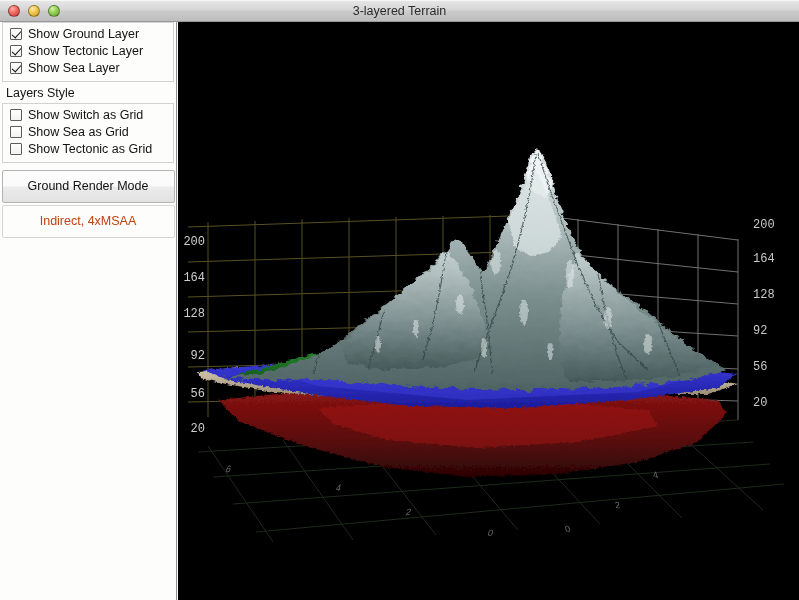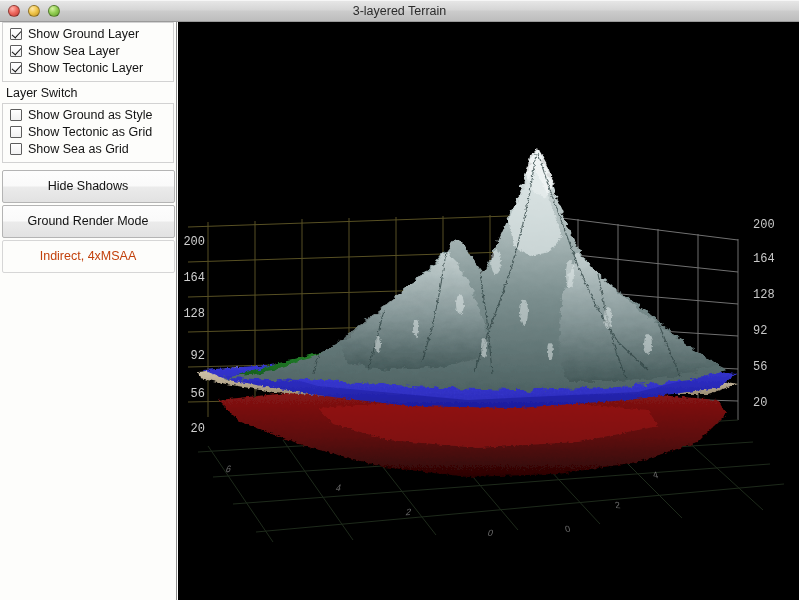--- a/index.html
+++ b/index.html
@@ -156,50 +156,49 @@
   <div id="sidebar">
 
     <div>
       <div class="group-box">
         <div class="chk-row">
           <span class="chk on"></span>
           <span class="chk-label">Show Ground Layer</span>
         </div>
         <div class="chk-row">
           <span class="chk on"></span>
+          <span class="chk-label">Show Tectonic Layer</span>
+        </div>
+        <div class="chk-row">
+          <span class="chk on"></span>
           <span class="chk-label">Show Sea Layer</span>
-        </div>
-        <div class="chk-row">
-          <span class="chk on"></span>
-          <span class="chk-label">Show Tectonic Layer</span>
         </div>
       </div>
     </div>
 
     <div>
-      <div class="group-title">Layer Switch</div>
+      <div class="group-title">Layers Style</div>
       <div class="group-box">
         <div class="chk-row">
           <span class="chk"></span>
-          <span class="chk-label">Show Ground as Style</span>
+          <span class="chk-label">Show Switch as Grid</span>
+        </div>
+        <div class="chk-row">
+          <span class="chk"></span>
+          <span class="chk-label">Show Sea as Grid</span>
         </div>
         <div class="chk-row">
           <span class="chk"></span>
           <span class="chk-label">Show Tectonic as Grid</span>
         </div>
-        <div class="chk-row">
-          <span class="chk"></span>
-          <span class="chk-label">Show Sea as Grid</span>
-        </div>
       </div>
     </div>
 
     <div style="height:5px"></div>
 
-    <div class="btn">Hide Shadows</div>
     <div class="btn">Ground Render Mode</div>
     <div class="btn disabled">Indirect, 4xMSAA</div>
   </div>
 
   <div id="viewport">
 
     <svg id="scene" viewBox="0 0 621 578">
       <defs>
 
         <linearGradient id="gRock" x1="0" y1="0" x2="0" y2="1">

